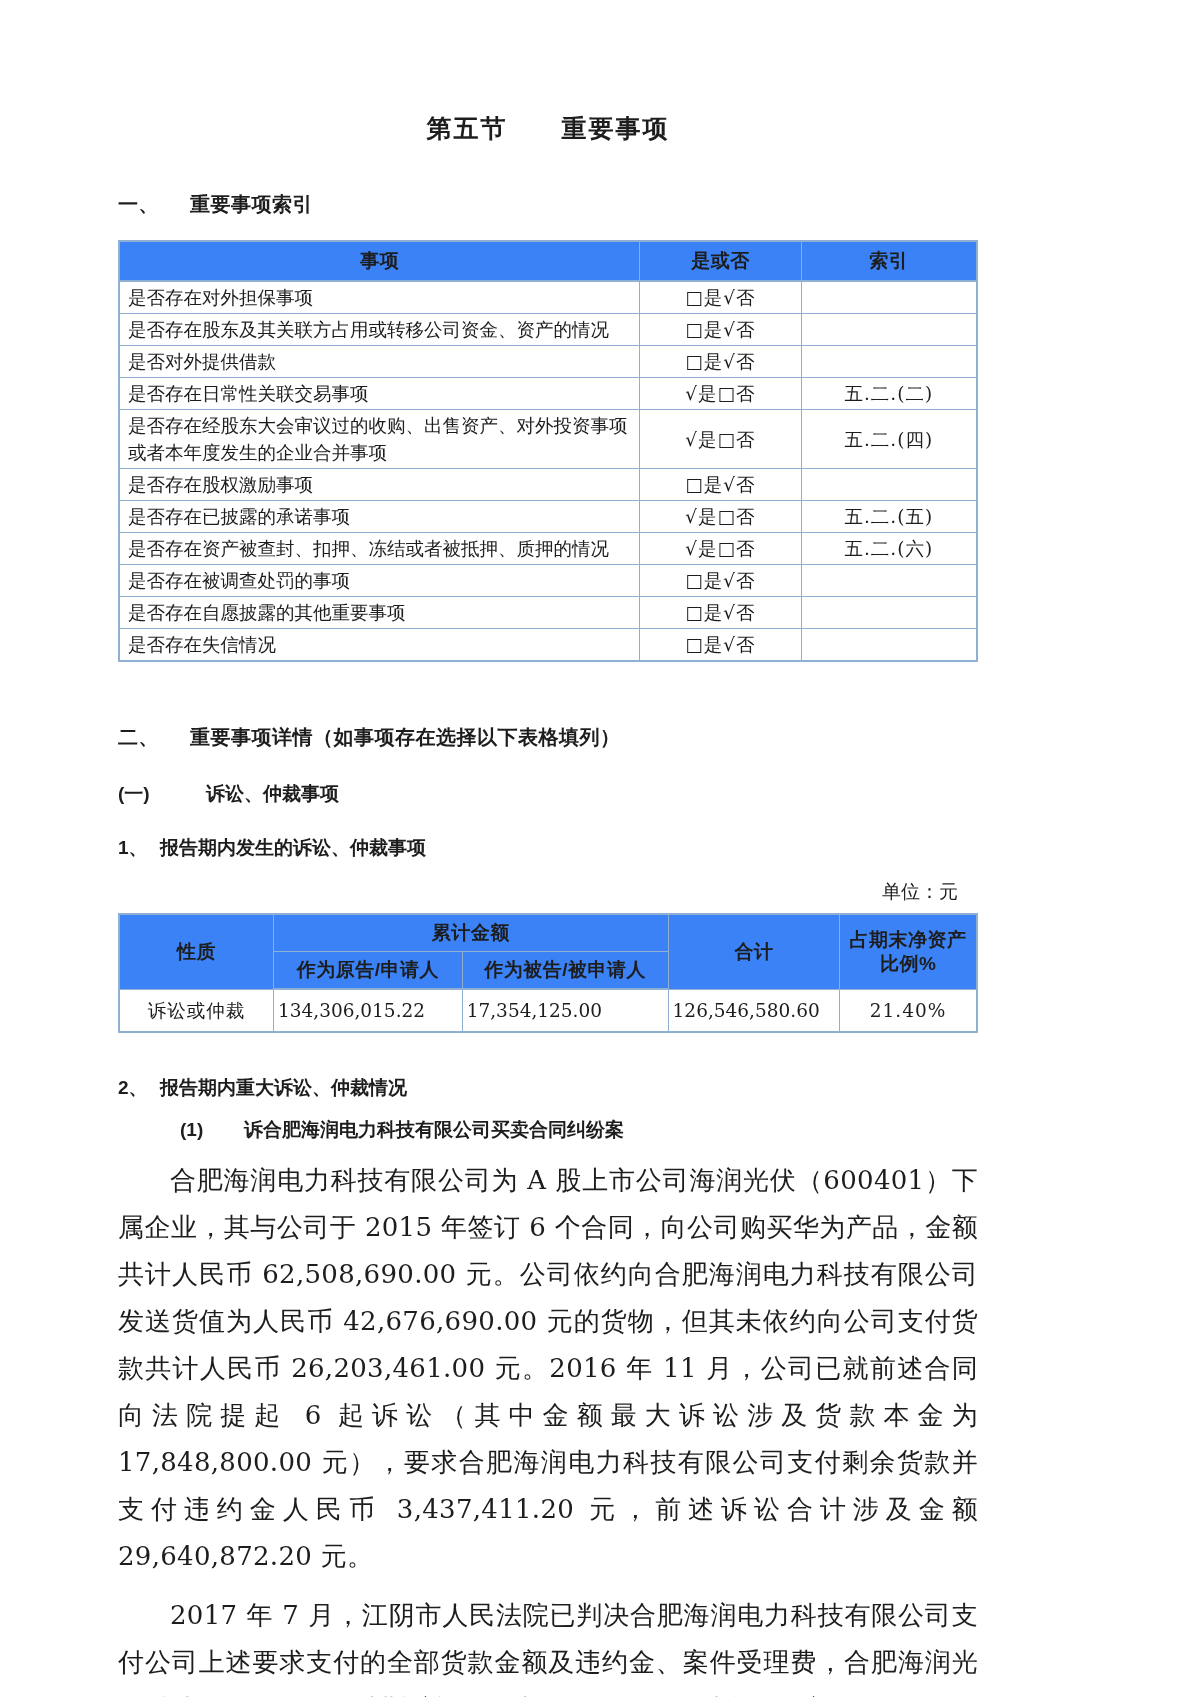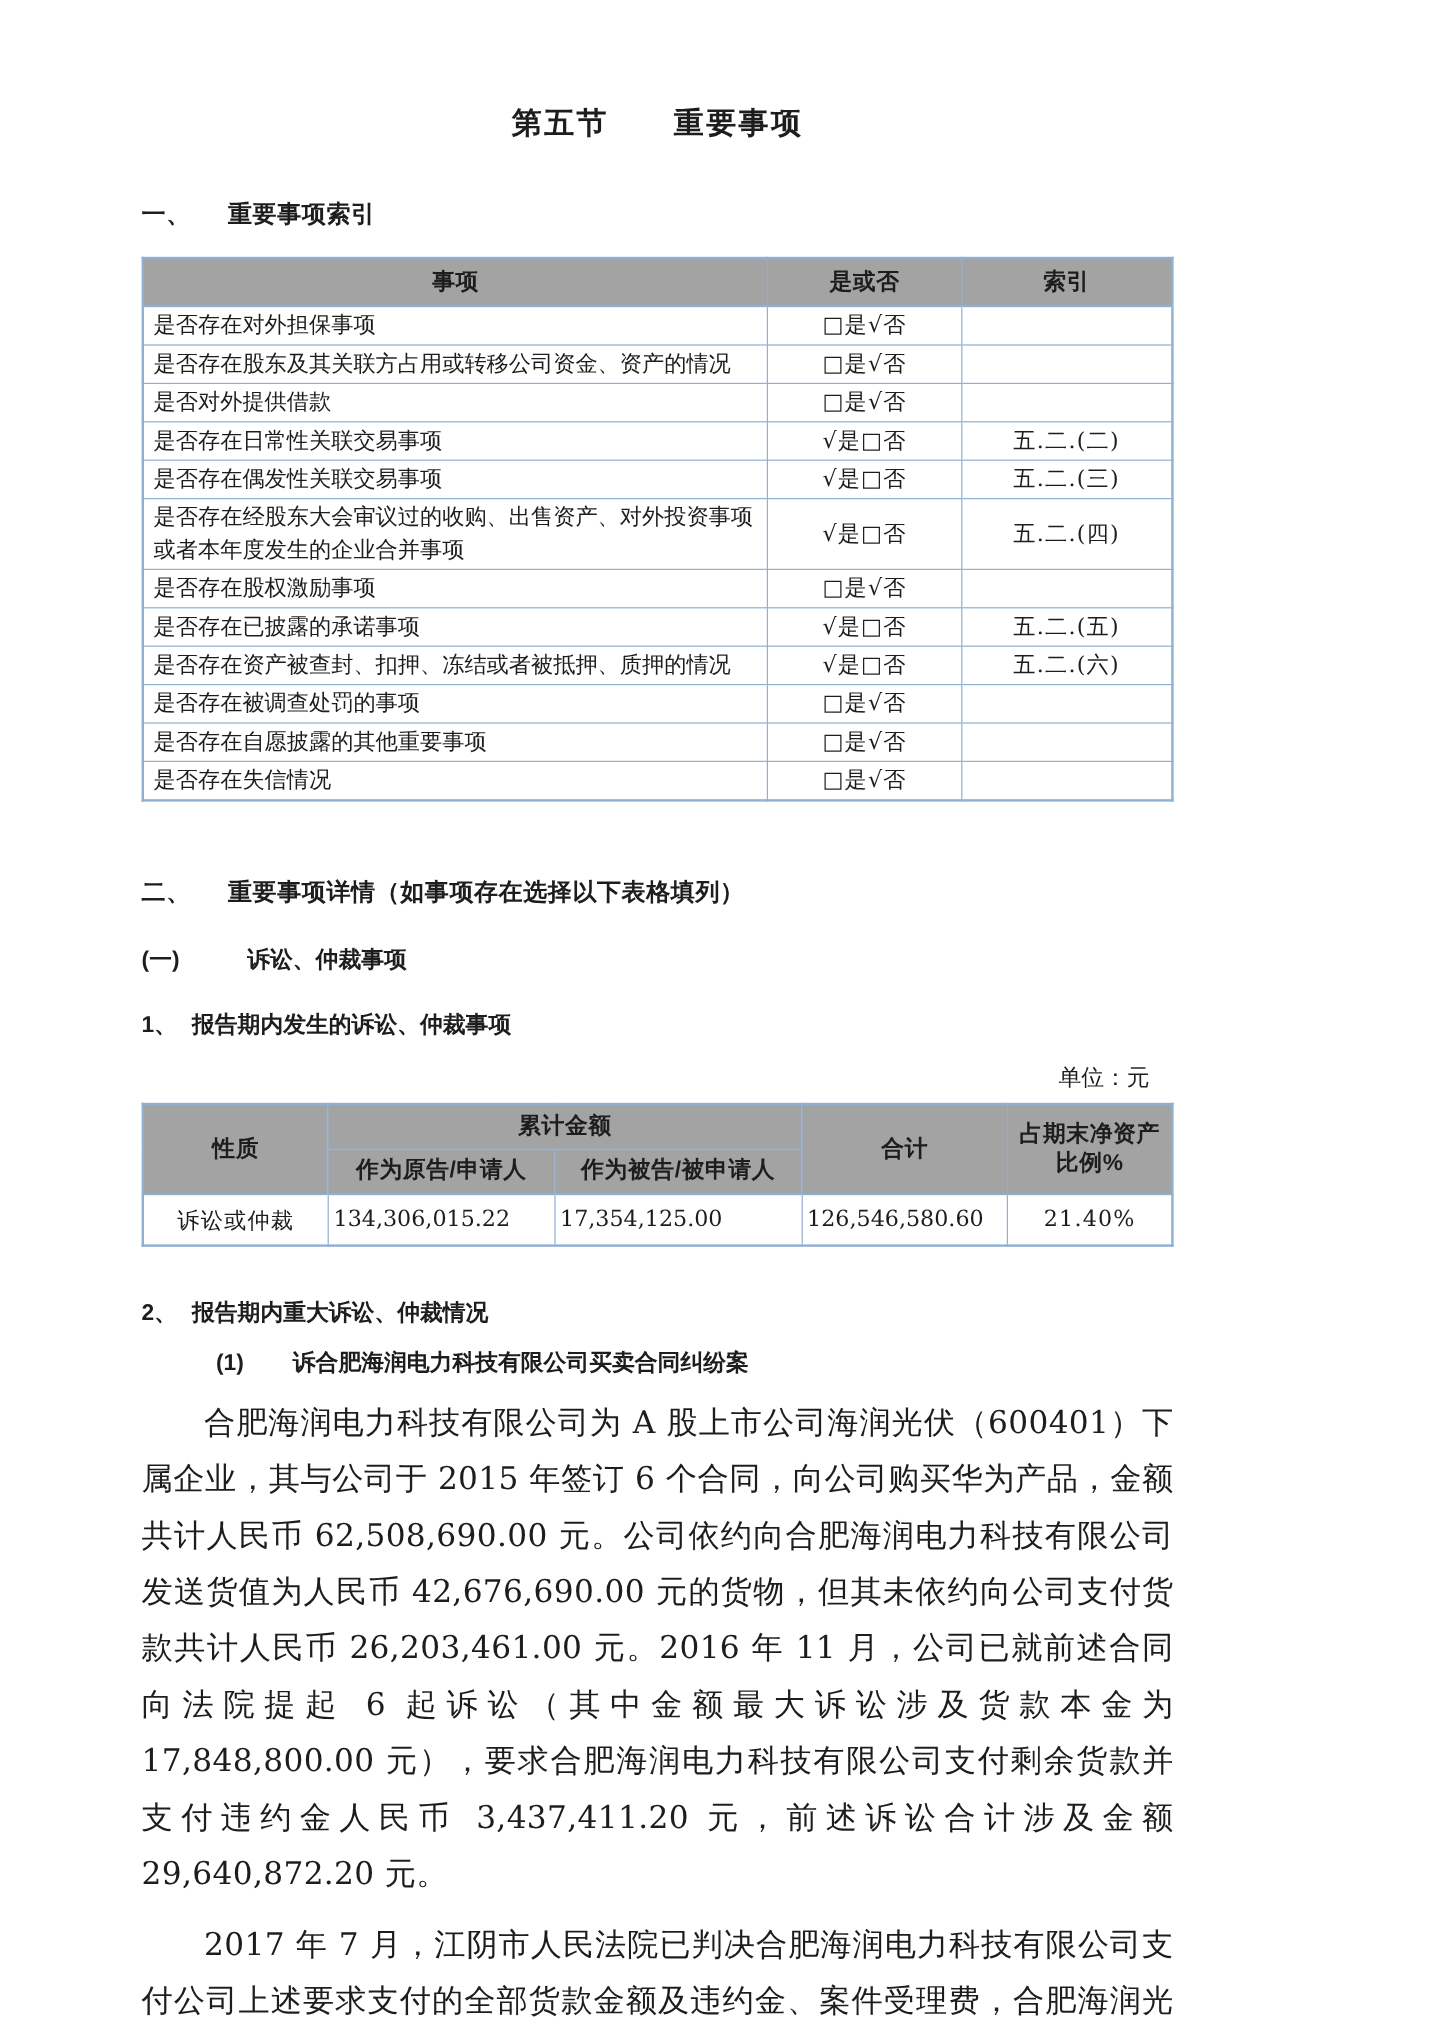--- a/index.html
+++ b/index.html
@@ -1,21 +1,21 @@
 <!DOCTYPE html>
 <html><head>
 <meta charset="utf-8">
 <style>
   html,body{margin:0;padding:0;}
   body{
     width:1200px;height:1697px;background:#ffffff;
     font-family:"DejaVu Serif","Liberation Serif",serif;
     color:#1d1d1d;overflow:hidden;
   }
-  .page{box-sizing:border-box;width:1096px;height:1697px;padding:86px 118px 0 118px;}
+  .page{box-sizing:border-box;width:1096px;height:1697px;padding:112px 118px 0 118px;}
 
   .doc-title{
     font-family:"Liberation Sans","DejaVu Sans",sans-serif;
     font-weight:bold;font-size:25px;text-align:center;letter-spacing:2px;
   }
 
   .h1{display:flex;align-items:baseline;font-family:"Liberation Sans","DejaVu Sans",sans-serif;
       font-weight:bold;font-size:20px;margin-top:46px;letter-spacing:0.5px;}
   .h1 .num{flex:none;width:72px;}
   .h1.details{margin-top:62px;}
@@ -31,21 +31,21 @@
   .h3.case{margin-top:16px;margin-left:62px;}
   .h3.case .num{width:64px;}
 
   .unit{font-size:19px;text-align:right;margin:18px 20px 8px 0;}
 
   table.tbl{border-collapse:collapse;width:100%;table-layout:fixed;
     border:2px solid #8fb0d2;}
   table.tbl th,table.tbl td{border:1px solid #8fb0d2;}
   table.tbl thead tr:last-child th{border-bottom:2px solid #8fb0d2;}
   table.tbl th{
-    background:#a3a3a3;
+    background:#3b82f6;
     font-family:"Liberation Sans","DejaVu Sans",sans-serif;
     font-weight:bold;font-size:19px;text-align:center;vertical-align:middle;
     padding:6px 4px;letter-spacing:0.5px;
   }
   table.tbl td{font-size:18.5px;vertical-align:middle;background:#fff;}
 
   .index-tbl{margin-top:22px;}
   .index-tbl td{padding:2px 8px;line-height:27px;}
   .index-tbl th{padding:5px 4px;}
   .td-item{text-align:left;padding-left:10px;}
@@ -110,25 +110,20 @@
         <td class="td-item">是否对外提供借款</td>
         <td class="td-ctr">□是√否</td>
         <td class="td-ctr"></td>
       </tr>
       <tr>
         <td class="td-item">是否存在日常性关联交易事项</td>
         <td class="td-ctr">√是□否</td>
         <td class="td-ctr">五.二.(二)</td>
       </tr>
       <tr>
-        <td class="td-item">是否存在偶发性关联交易事项</td>
-        <td class="td-ctr">√是□否</td>
-        <td class="td-ctr">五.二.(三)</td>
-      </tr>
-      <tr>
         <td class="td-item">是否存在经股东大会审议过的收购、出售资产、对外投资事项或者本年度发生的企业合并事项</td>
         <td class="td-ctr">√是□否</td>
         <td class="td-ctr">五.二.(四)</td>
       </tr>
       <tr>
         <td class="td-item">是否存在股权激励事项</td>
         <td class="td-ctr">□是√否</td>
         <td class="td-ctr"></td>
       </tr>
       <tr>

